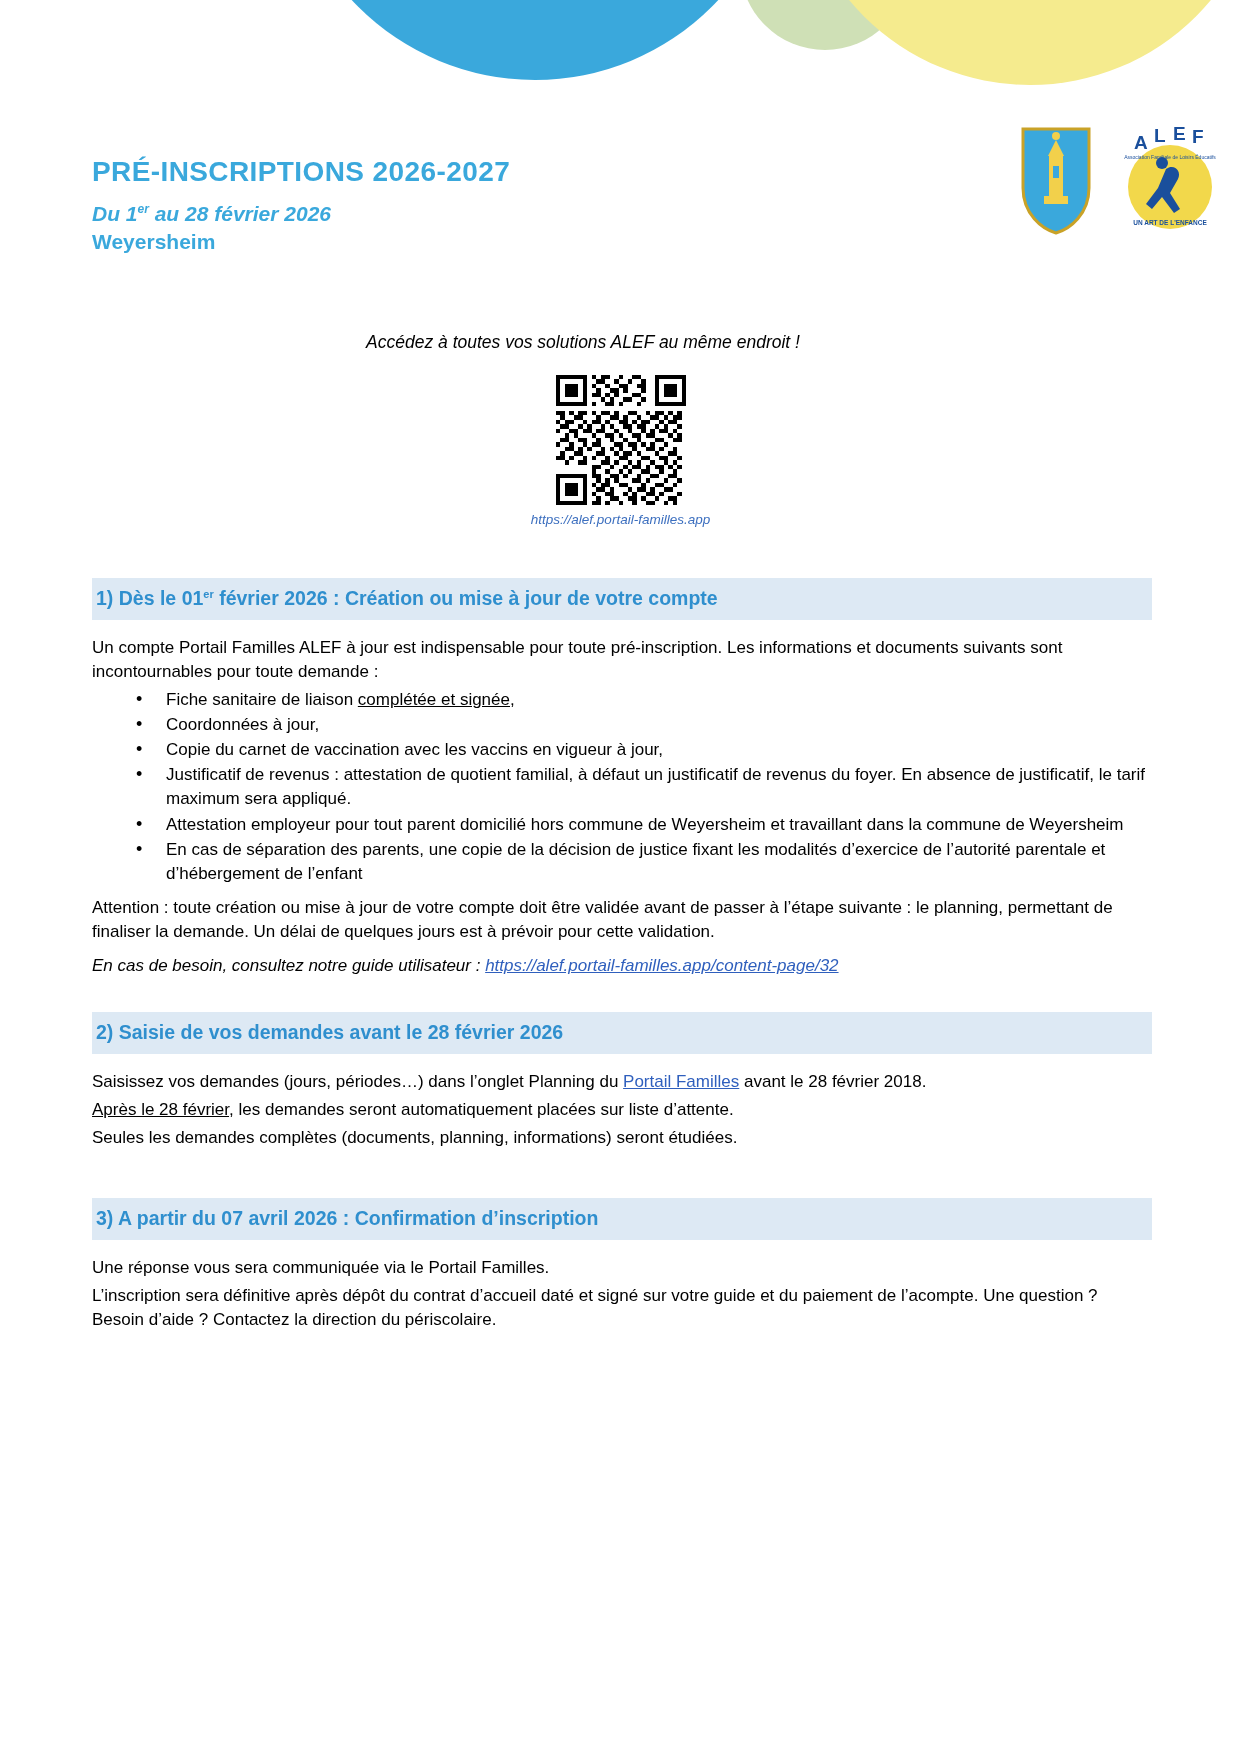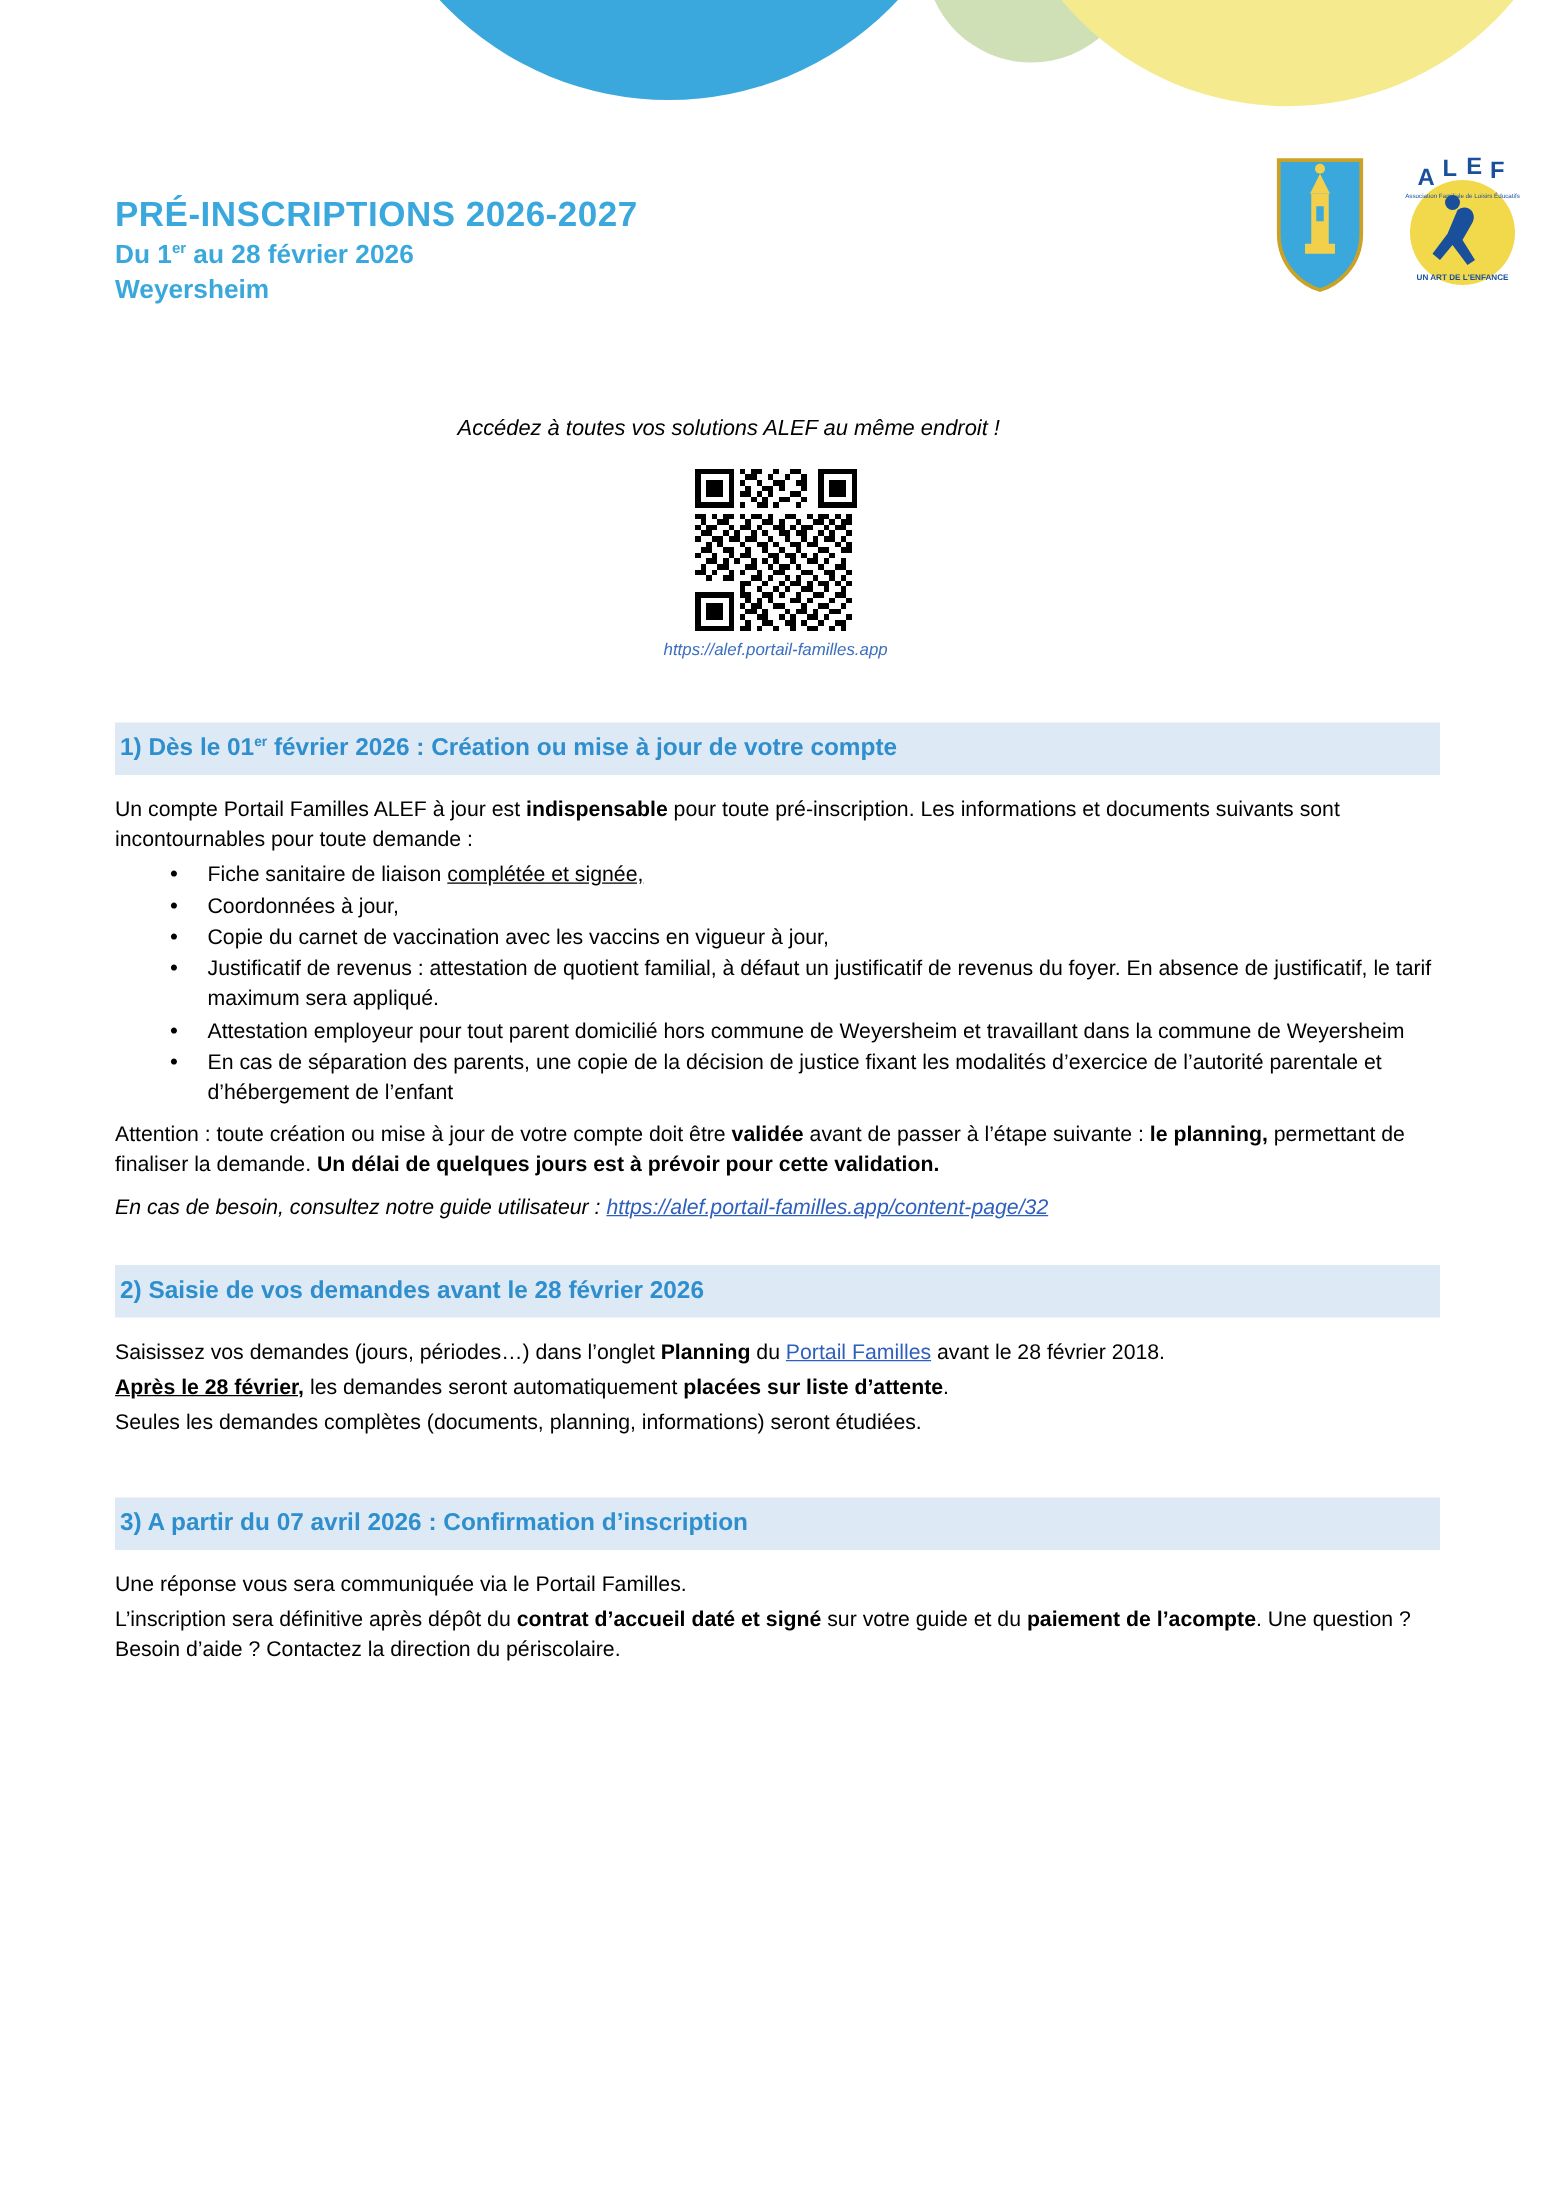--- a/index.html
+++ b/index.html
@@ -56,21 +56,22 @@
   .title-main {
     font-size: 28px;
     font-weight: bold;
     letter-spacing: 0.4px;
     line-height: 1.18;
   }
   .title-sub {
     font-size: 21px;
     font-weight: bold;
     line-height: 1.3;
-    margin-top: 2px;
+    margin-top: 12px;
+    font-style: italic;
   }
   .title-sub sup { font-size: 12px; }
   .title-city {
     font-size: 21px;
     font-weight: bold;
     line-height: 1.3;
     margin-top: 1px;
   }
 
   
@@ -151,21 +152,21 @@
     margin-bottom: 1px;
     line-height: 1.42;
   }
   .bullets li::before {
     content: "•";
     position: absolute;
     left: 4px;
     top: -1px;
     font-size: 18px;
   }
-  b, .b { font-weight: bold; text-align: center; }
+  b, .b { font-weight: normal; text-align: center; }
   u, .u { text-decoration: underline; }
   .it { font-style: italic; }
   .link {
     color: #2f5fbd;
     text-decoration: underline;
   }
   .gap-block { margin-top: 10px; }
   .gap-block2 { margin-top: 34px; }
   .gap-block3 { margin-top: 48px; }
 </style>

